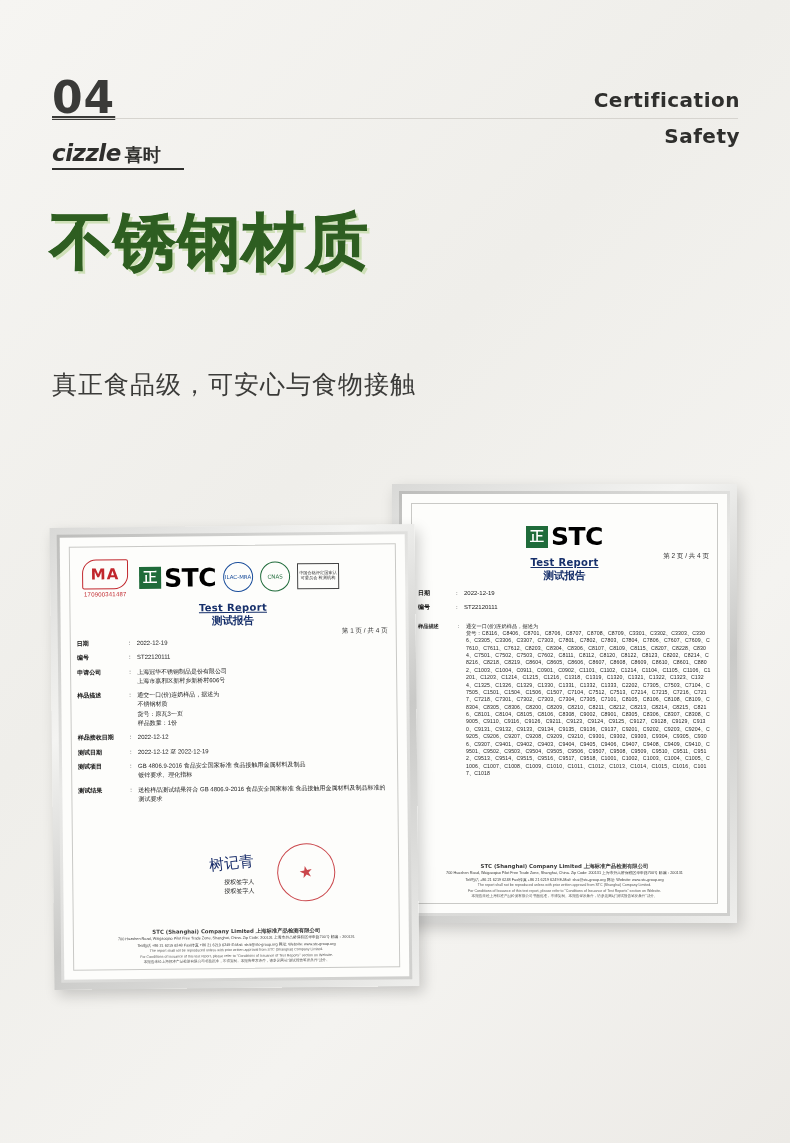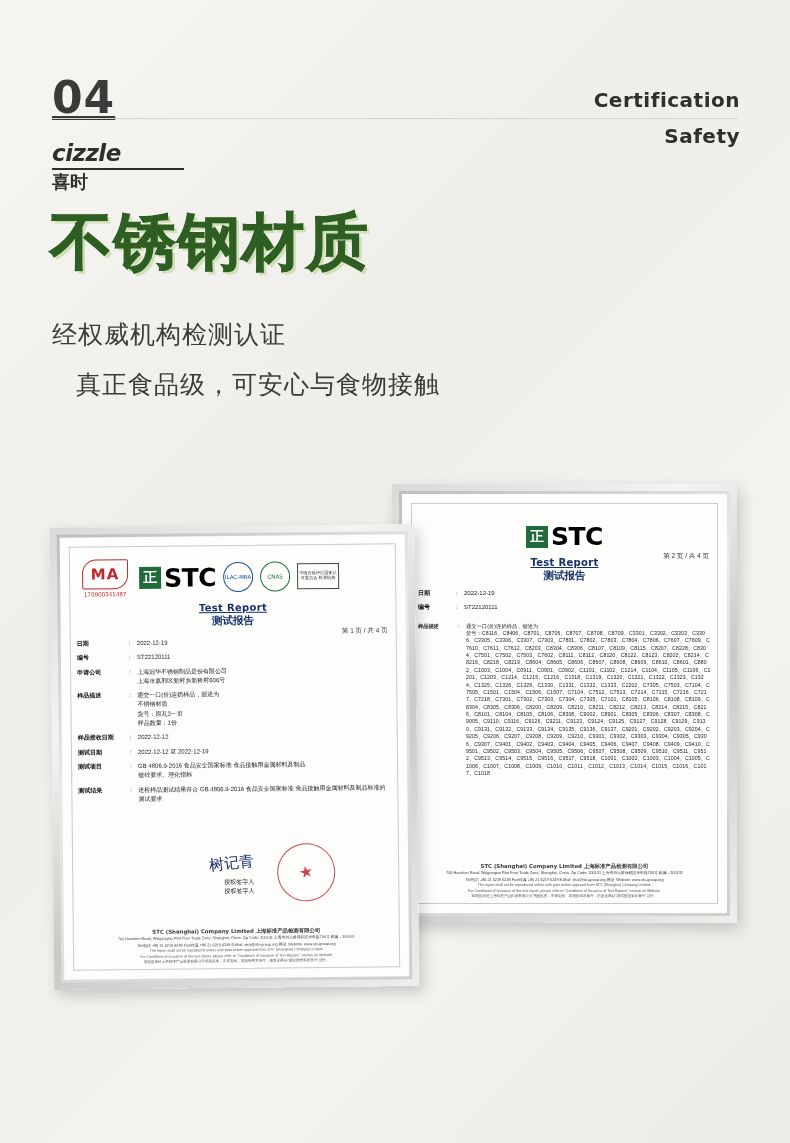--- a/index.html
+++ b/index.html
@@ -27,21 +27,20 @@
     color: #3a3a38;
     font-family: "DejaVu Sans", sans-serif;
     text-decoration: underline;
   }
   .brand {
     position: absolute;
     left: 52px; top: 140px;
     display: flex;
     align-items: baseline;
     gap: 4px;
-    flex-direction: column;
   }
   .brand-latin {
     font-family: "DejaVu Sans", sans-serif;
     font-size: 23px;
     font-weight: 700;
     font-style: italic;
     letter-spacing: -0.5px;
     color: #2f2f2d;
   }
   .brand-cn {
@@ -89,21 +88,21 @@
   }
   .sub-line {
     position: absolute;
     left: 52px;
     font-size: 25px;
     color: #3b3b39;
     letter-spacing: 1px;
     font-weight: 400;
   }
   .sub-line.l1 { top: 318px; }
-  .sub-line.l2 { top: 368px; margin-left: 24px; }
+  .sub-line.l2 { top: 368px; }
 
   
   .cert {
     position: absolute;
     background: linear-gradient(145deg,#d9d9d7,#f4f4f2 30%,#c9c9c7 60%,#eeeeec);
     padding: 7px;
     box-shadow: 4px 6px 14px rgba(0,0,0,0.18);
   }
   .cert-inner-bevel {
     width: 100%; height: 100%;
@@ -324,21 +323,20 @@
     <span class="brand-latin">cizzle</span>
     <span class="brand-cn">喜时</span>
   </div>
   <div class="brand-underline"></div>
   <div class="header-right">
     <div>Certification</div>
     <div>Safety</div>
   </div>
 
   <div class="big-title">不锈钢材质</div>
-  <div class="sub-line l1">经权威机构检测认证</div>
   <div class="sub-line l2">真正食品级，可安心与食物接触</div>
 
   <div class="cert" id="cert-back">
     <div class="cert-inner-bevel">
       <div class="cert-paper">
         <div class="cert-border"></div>
 
         <div class="back-head">
           <div class="stc-logo">
             <div class="stc-mark">正</div>

